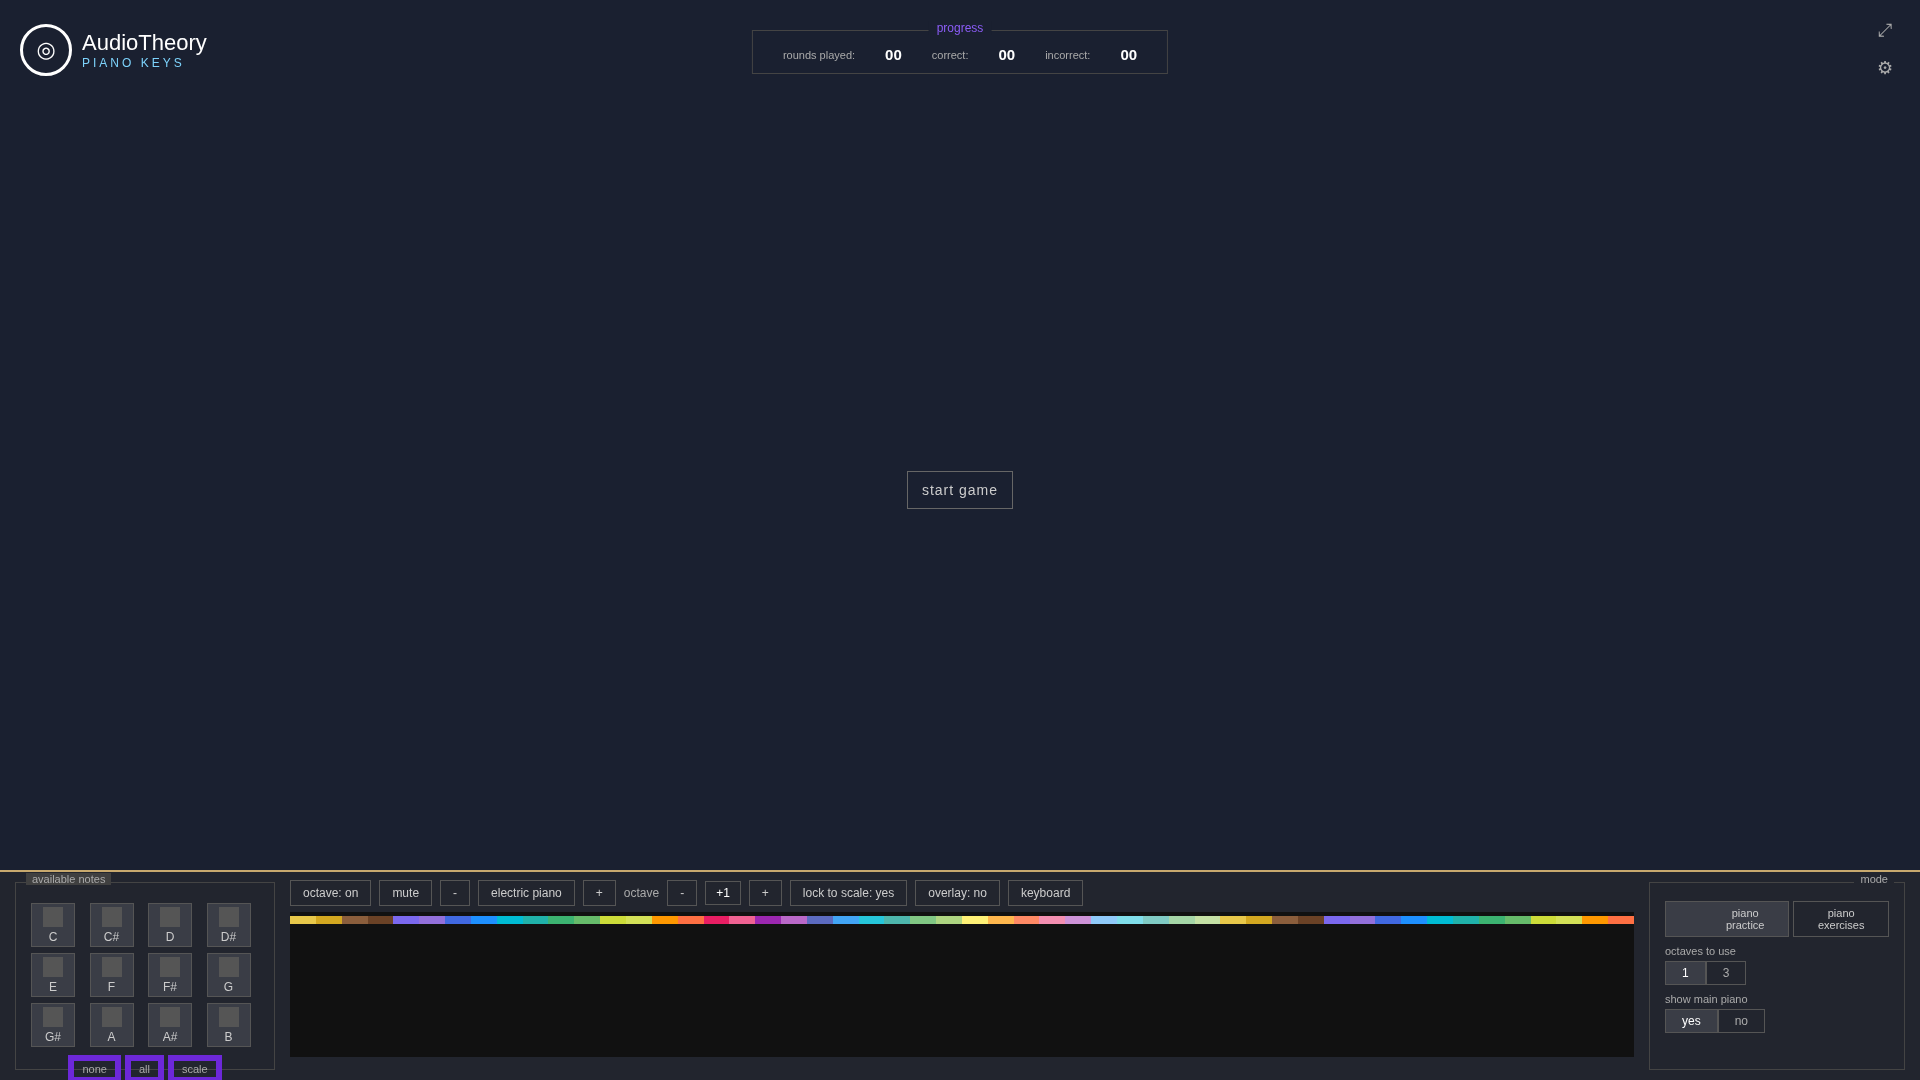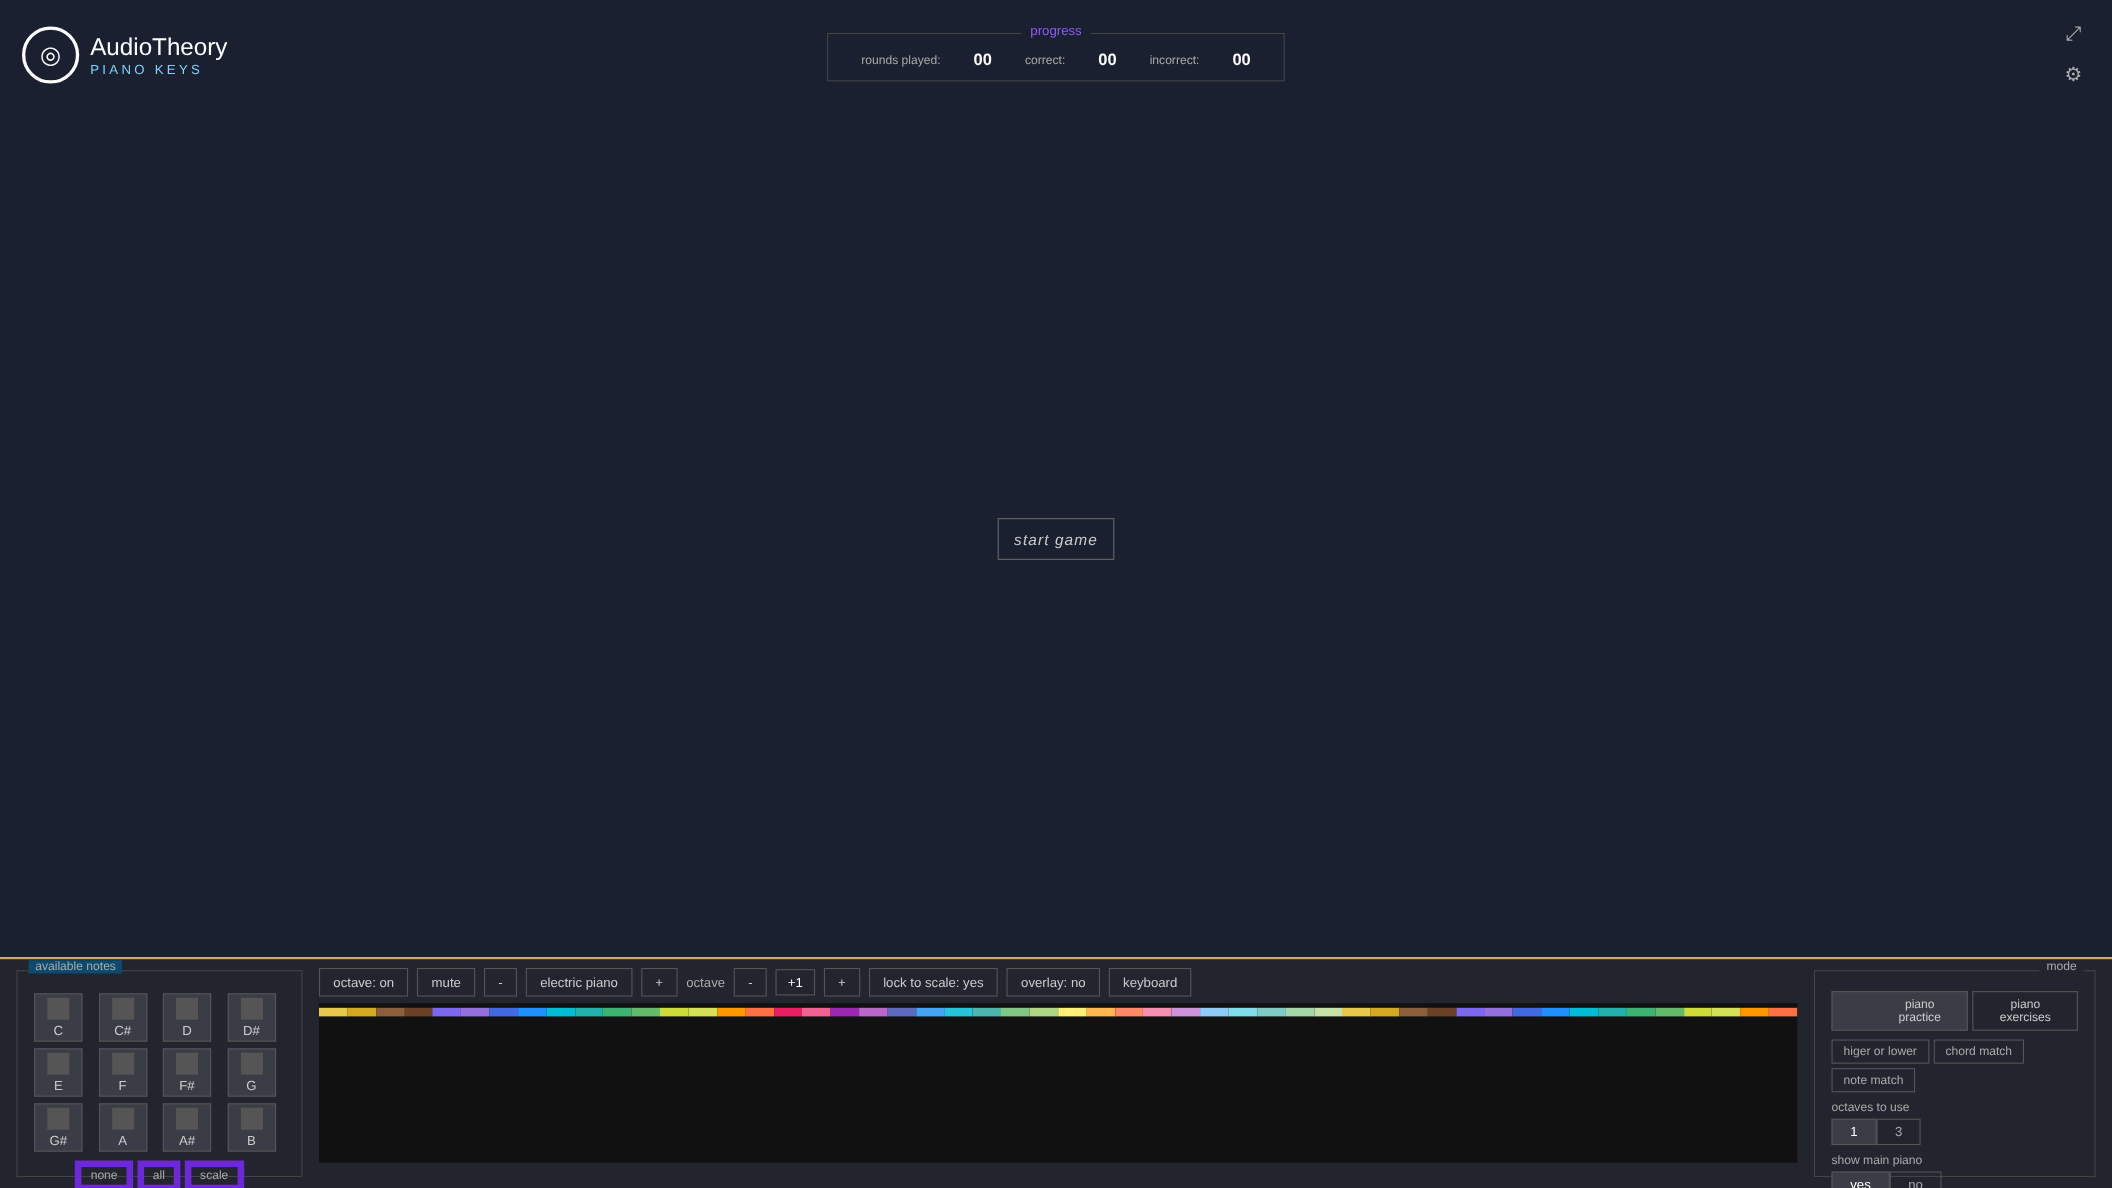--- a/index.html
+++ b/index.html
@@ -114,21 +114,20 @@
     }
 
     #start-game-btn {
       padding: 10px 14px;
       border: 1px solid #666;
       background: transparent;
       color: #ccc;
       font-size: 14px;
       cursor: pointer;
       letter-spacing: 1px;
-      font-style: italic;
     }
 
     
     #bottom-strip {
       position: absolute;
       bottom: 0;
       left: 0; right: 0;
       height: 210px;
       background: #22252e;
       border-top: 2px solid #c8a96e;
@@ -140,21 +139,21 @@
       width: 260px;
       padding: 10px 15px;
       border: 1px solid #444;
       margin: 10px 10px 10px 15px;
       position: relative;
       flex-shrink: 0;
     }
     #notes-panel-title {
       position: absolute;
       top: -10px; left: 10px;
-      background: #0c4a6e;
+      background: #404040;
       padding: 0 6px;
       font-size: 11px;
       color: #aaa;
     }
     #notes-grid {
       display: grid;
       grid-template-columns: repeat(4, 1fr);
       gap: 6px;
       margin-top: 10px;
     }
@@ -513,25 +512,20 @@
       </div>
     </div>
   </div>
 
   <div id="mode-panel">
     <div id="mode-panel-title">mode</div>
     <div id="mode-buttons">
         <button class="mode-btn active">piano practice</button>
         <button class="mode-btn">piano exercises</button>
       </div>
-    <div id="sub-mode-buttons">
-        <button class="sub-mode-btn">higer or lower</button>
-        <button class="sub-mode-btn">chord match</button>
-        <button class="sub-mode-btn">note match</button>
-      </div>
     <div id="octaves-label">octaves to use</div>
     <div id="octave-select">
         <button class="octave-opt active">1</button>
         <button class="octave-opt">3</button>
       </div>
     <div id="show-piano-label">show main piano</div>
     <div id="show-piano-opts">
         <button class="piano-opt active">yes</button>
         <button class="piano-opt">no</button>
       </div>

